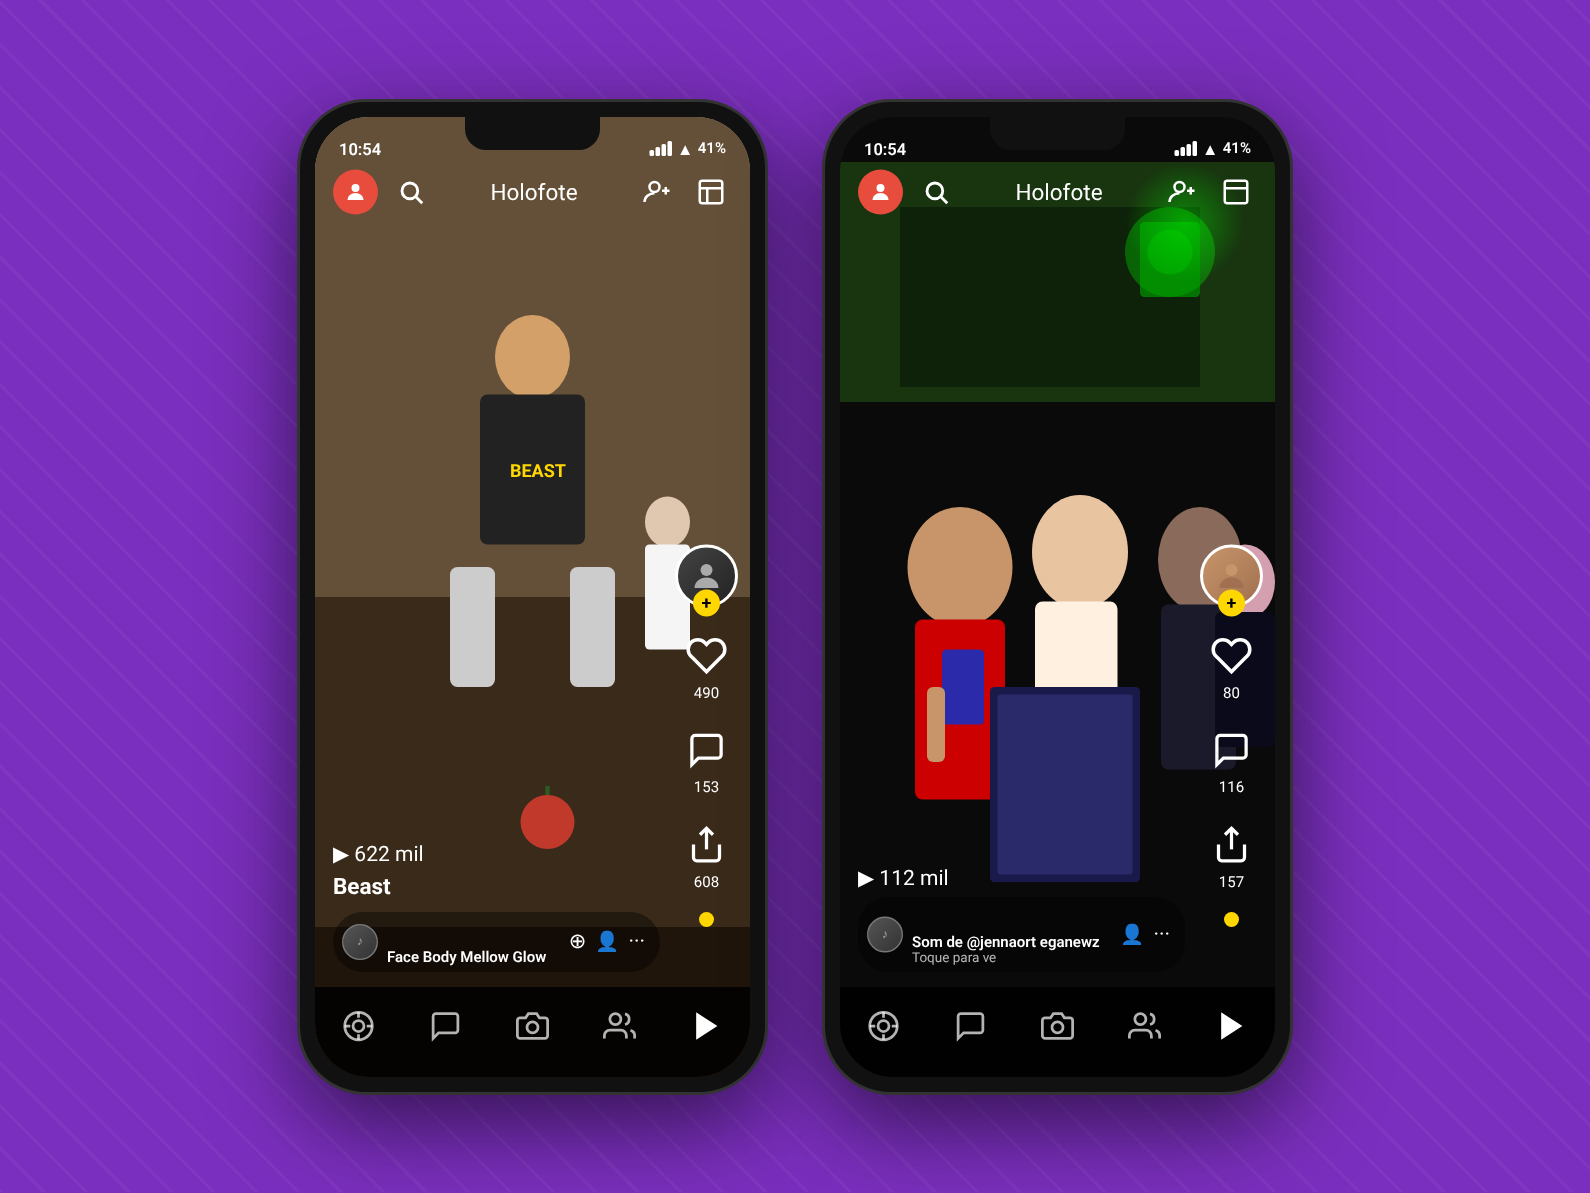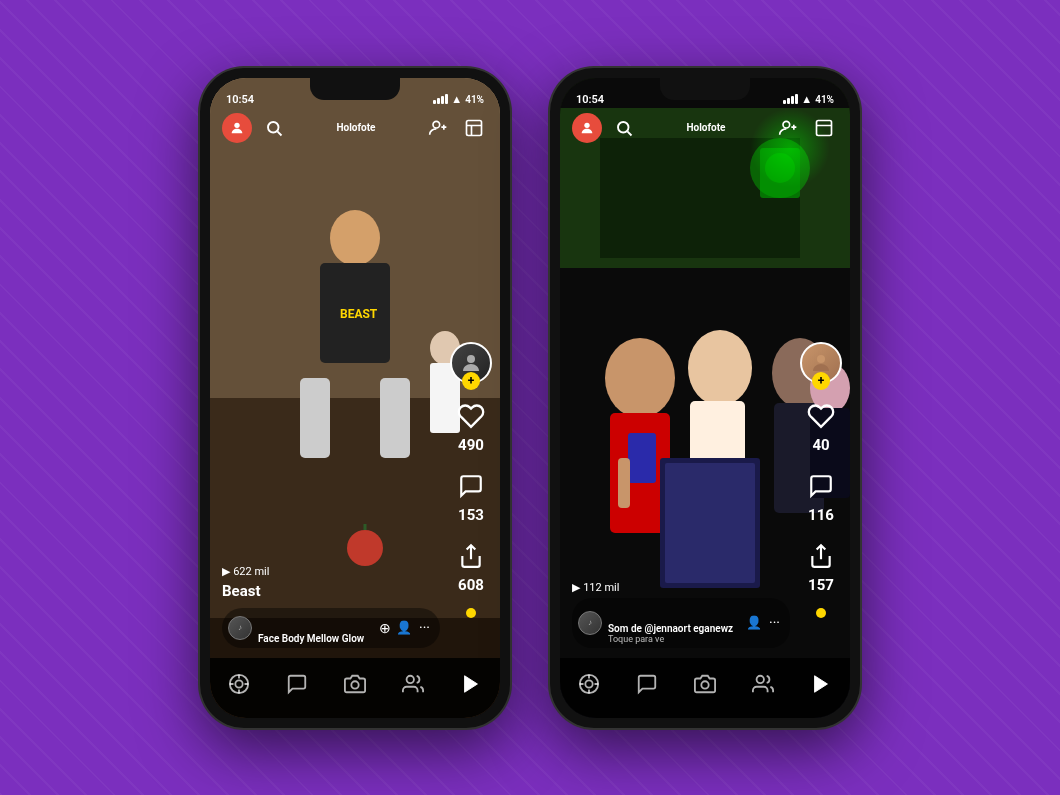--- a/index.html
+++ b/index.html
@@ -119,21 +119,21 @@
       right: 0;
       height: 44px;
       display: flex;
       align-items: center;
       justify-content: space-between;
       padding: 0 12px;
       z-index: 10;
     }
 
     .nav-left { display: flex; align-items: center; gap: 8px; }
-    .nav-center { color: white; font-size: 10px; font-weight: 700; }
+    .nav-center { color: white; font-size: 15px; font-weight: 400; }
     .nav-right { display: flex; align-items: center; gap: 8px; }
 
     .nav-icon {
       width: 28px;
       height: 28px;
       display: flex;
       align-items: center;
       justify-content: center;
       color: white;
       font-size: 18px;
@@ -219,36 +219,36 @@
       height: 36px;
       display: flex;
       align-items: center;
       justify-content: center;
       color: white;
       font-size: 24px;
     }
 
     .action-count {
       color: white;
-      font-size: 15px;
-      font-weight: 700;
+      font-size: 10px;
+      font-weight: 400;
     }
 
     
     .bottom-info {
       position: absolute;
       bottom: 70px;
       left: 12px;
       right: 60px;
       z-index: 10;
     }
 
     .view-count {
       color: white;
-      font-size: 11px;
+      font-size: 14px;
       margin-bottom: 4px;
       display: flex;
       align-items: flex-start;
       gap: 4px;
     }
 
     .creator-name {
       color: white;
       font-size: 15px;
       font-weight: 700;
@@ -647,21 +647,21 @@
           </div>
           <div class="plus-btn">+</div>
         </div>
 
         <div class="action-btn">
           <div class="action-icon">
             <svg width="28" height="28" viewBox="0 0 24 24" fill="none" stroke="white" stroke-width="2">
               <path d="M20.84 4.61a5.5 5.5 0 0 0-7.78 0L12 5.67l-1.06-1.06a5.5 5.5 0 0 0-7.78 7.78l1.06 1.06L12 21.23l7.78-7.78 1.06-1.06a5.5 5.5 0 0 0 0-7.78z"></path>
             </svg>
           </div>
-          <span class="action-count">40</span>
+          <span class="action-count">80</span>
         </div>
 
         <div class="action-btn">
           <div class="action-icon">
             <svg width="26" height="26" viewBox="0 0 24 24" fill="none" stroke="white" stroke-width="2">
               <path d="M21 15a2 2 0 0 1-2 2H7l-4 4V5a2 2 0 0 1 2-2h14a2 2 0 0 1 2 2z"></path>
             </svg>
           </div>
           <span class="action-count">116</span>
         </div>

